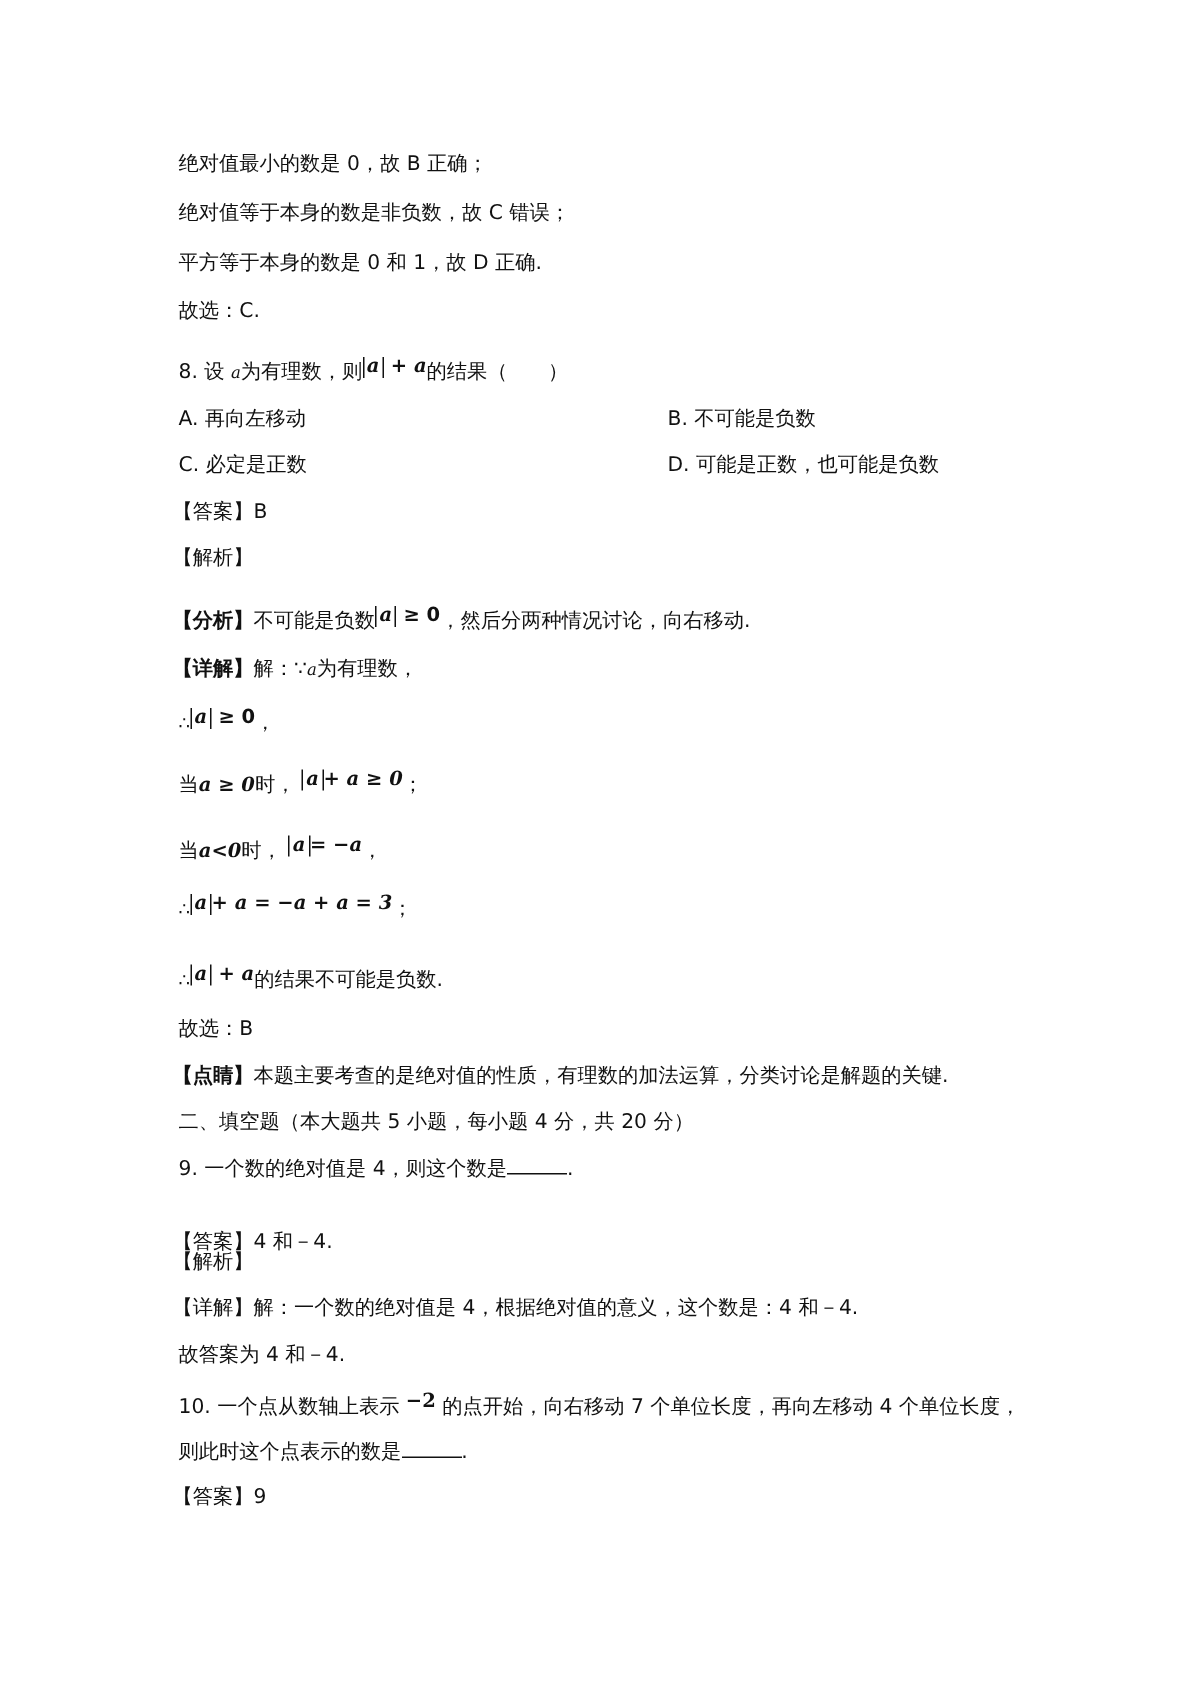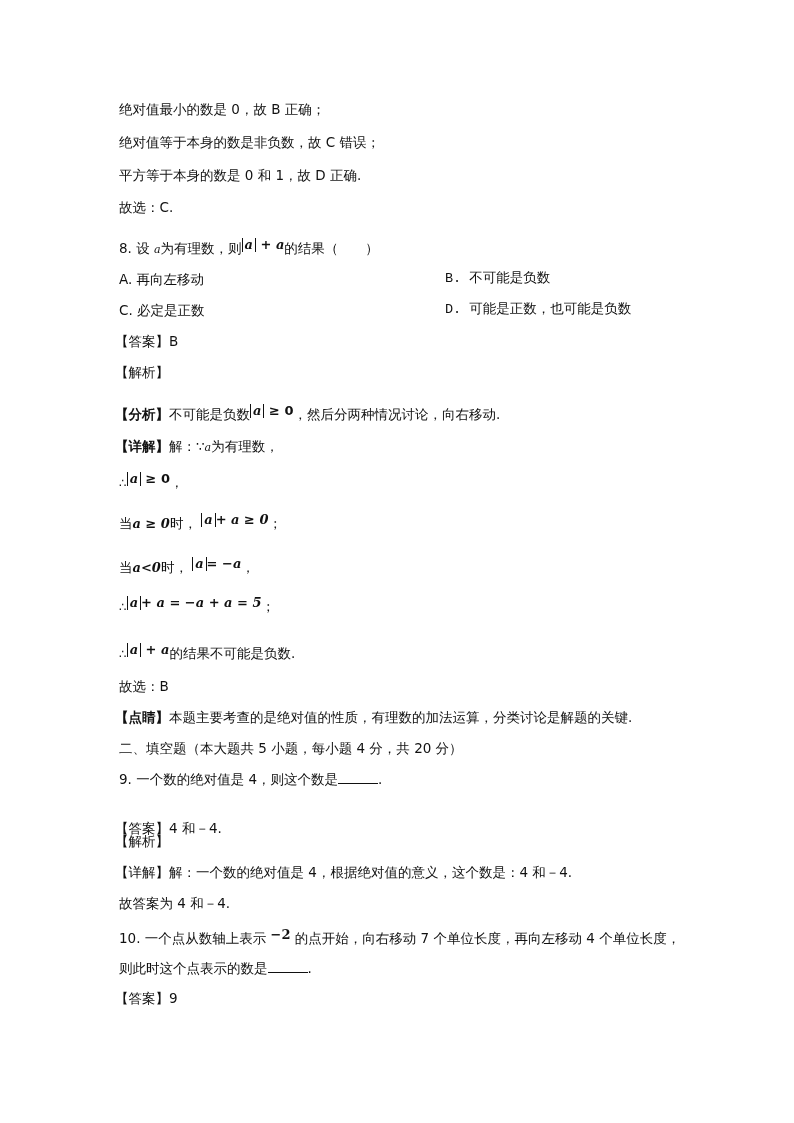--- a/index.html
+++ b/index.html
@@ -1,19 +1,19 @@
 <!DOCTYPE html>
 <html><head>
 <meta charset="utf-8">
 <style>
   html, body { margin:0; padding:0; background:#ffffff; }
   body { width:794px; height:1123px; position:relative; overflow:hidden;
          font-family:"DejaVu Sans", sans-serif; color:#111; }
   .line { position:absolute; left:119px; font-size:13.5px; line-height:18px; white-space:nowrap; }
-  .opt-right { left:445px;font-family:Liberation Mono, monospace; }
+  .opt-right { left:445px; }
   .math { font-family:"DejaVu Serif", serif; font-weight:bold; font-style:italic; font-size:13px; }
   .math-up { position:relative; top:-4px; }
   .abs { display:inline-block; border-left:1.5px solid #111; border-right:1.5px solid #111; padding:0 2px; line-height:14px; }
   .num { font-style:normal; font-weight:bold; font-family:"DejaVu Sans", sans-serif; }
   .blank { display:inline-block; width:40px; border-bottom:1px solid #111; height:12px; vertical-align:baseline; }
   .therefore { font-size:12px; }
 </style>
 </head>
 <body>
 
@@ -48,21 +48,21 @@
 
   <div class="line" style="top:514px">
     <span>当</span><span class="math">a ≥ 0</span><span>时，</span> <span class="math math-up"><span class="abs">a</span><span>+ a ≥ 0</span></span><span>；</span>
   </div>
 
   <div class="line" style="top:558px">
     <span>当</span><span class="math">a&lt;0</span><span>时，</span> <span class="math math-up"><span class="abs">a</span><span>= −a</span></span><span>，</span>
   </div>
 
   <div class="line" style="top:597px">
-    <span class="therefore">∴</span><span class="math math-up"><span class="abs">a</span><span>+ a = −a + a = 5</span></span><span>；</span>
+    <span class="therefore">∴</span><span class="math math-up"><span class="abs">a</span><span>+ a = −a + a = 3</span></span><span>；</span>
   </div>
 
   <div class="line" style="top:644px">
     <span class="therefore">∴</span><span class="math math-up"><span class="abs">a</span> <span>+ a</span></span><span>的结果不可能是负数.</span>
   </div>
 
   <div class="line" style="top:677px">故选：B</div>
   <div class="line" style="top:708px;left:115px">
     <b>【点睛】</b><span>本题主要考查的是绝对值的性质，有理数的加法运算，分类讨论是解题的关键.</span>
   </div>

